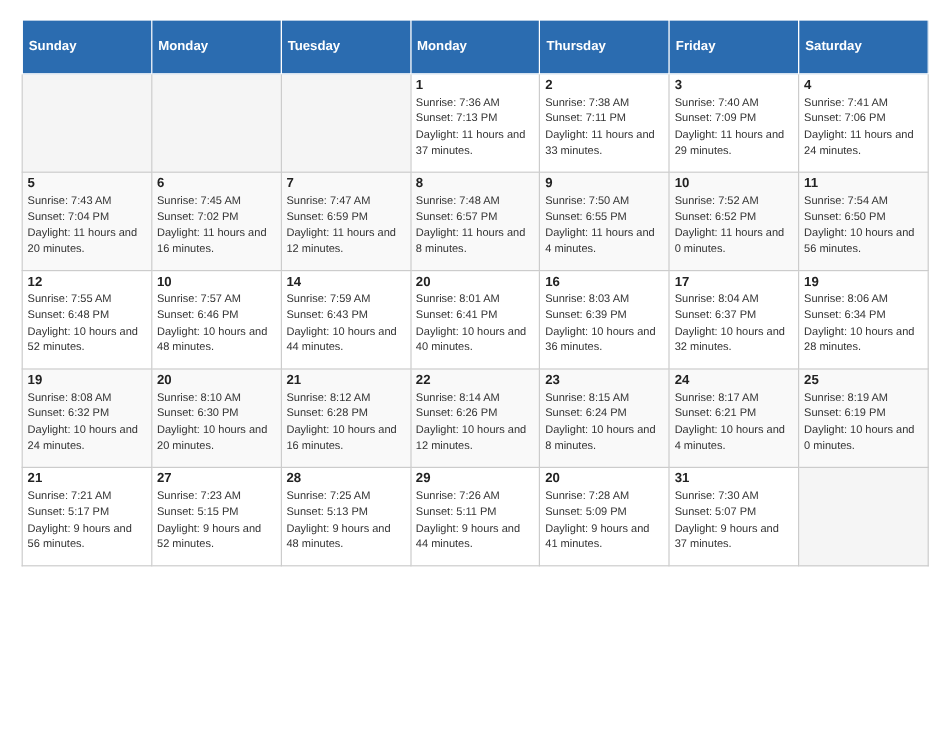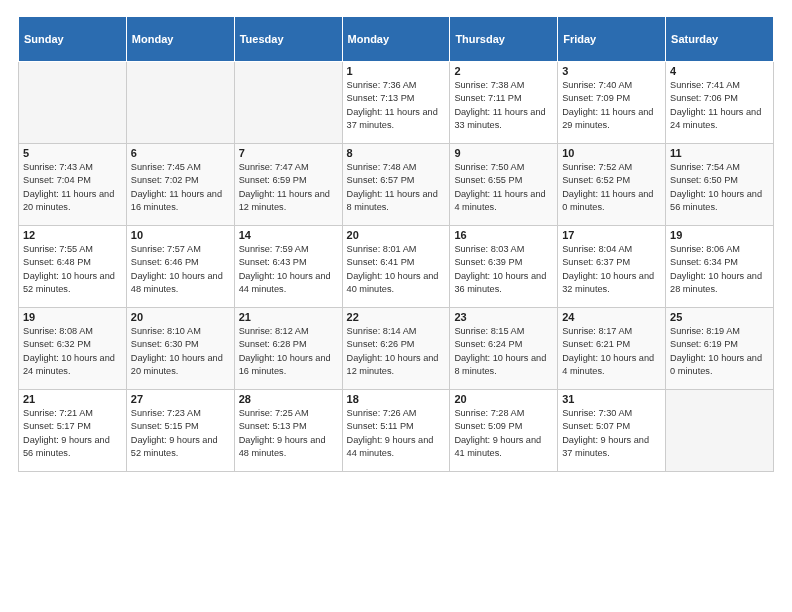--- a/index.html
+++ b/index.html
@@ -235,21 +235,21 @@
           </td>
           <td>
             <span class="day-number">27</span>
             <div class="day-info">Sunrise: 7:23 AM<br>Sunset: 5:15 PM<br>Daylight: 9 hours and 52 minutes.</div>
           </td>
           <td>
             <span class="day-number">28</span>
             <div class="day-info">Sunrise: 7:25 AM<br>Sunset: 5:13 PM<br>Daylight: 9 hours and 48 minutes.</div>
           </td>
           <td>
-            <span class="day-number">18</span>
+            <span class="day-number">29</span>
             <div class="day-info">Sunrise: 7:26 AM<br>Sunset: 5:11 PM<br>Daylight: 9 hours and 44 minutes.</div>
           </td>
           <td>
             <span class="day-number">20</span>
             <div class="day-info">Sunrise: 7:28 AM<br>Sunset: 5:09 PM<br>Daylight: 9 hours and 41 minutes.</div>
           </td>
           <td>
             <span class="day-number">31</span>
             <div class="day-info">Sunrise: 7:30 AM<br>Sunset: 5:07 PM<br>Daylight: 9 hours and 37 minutes.</div>
           </td>

